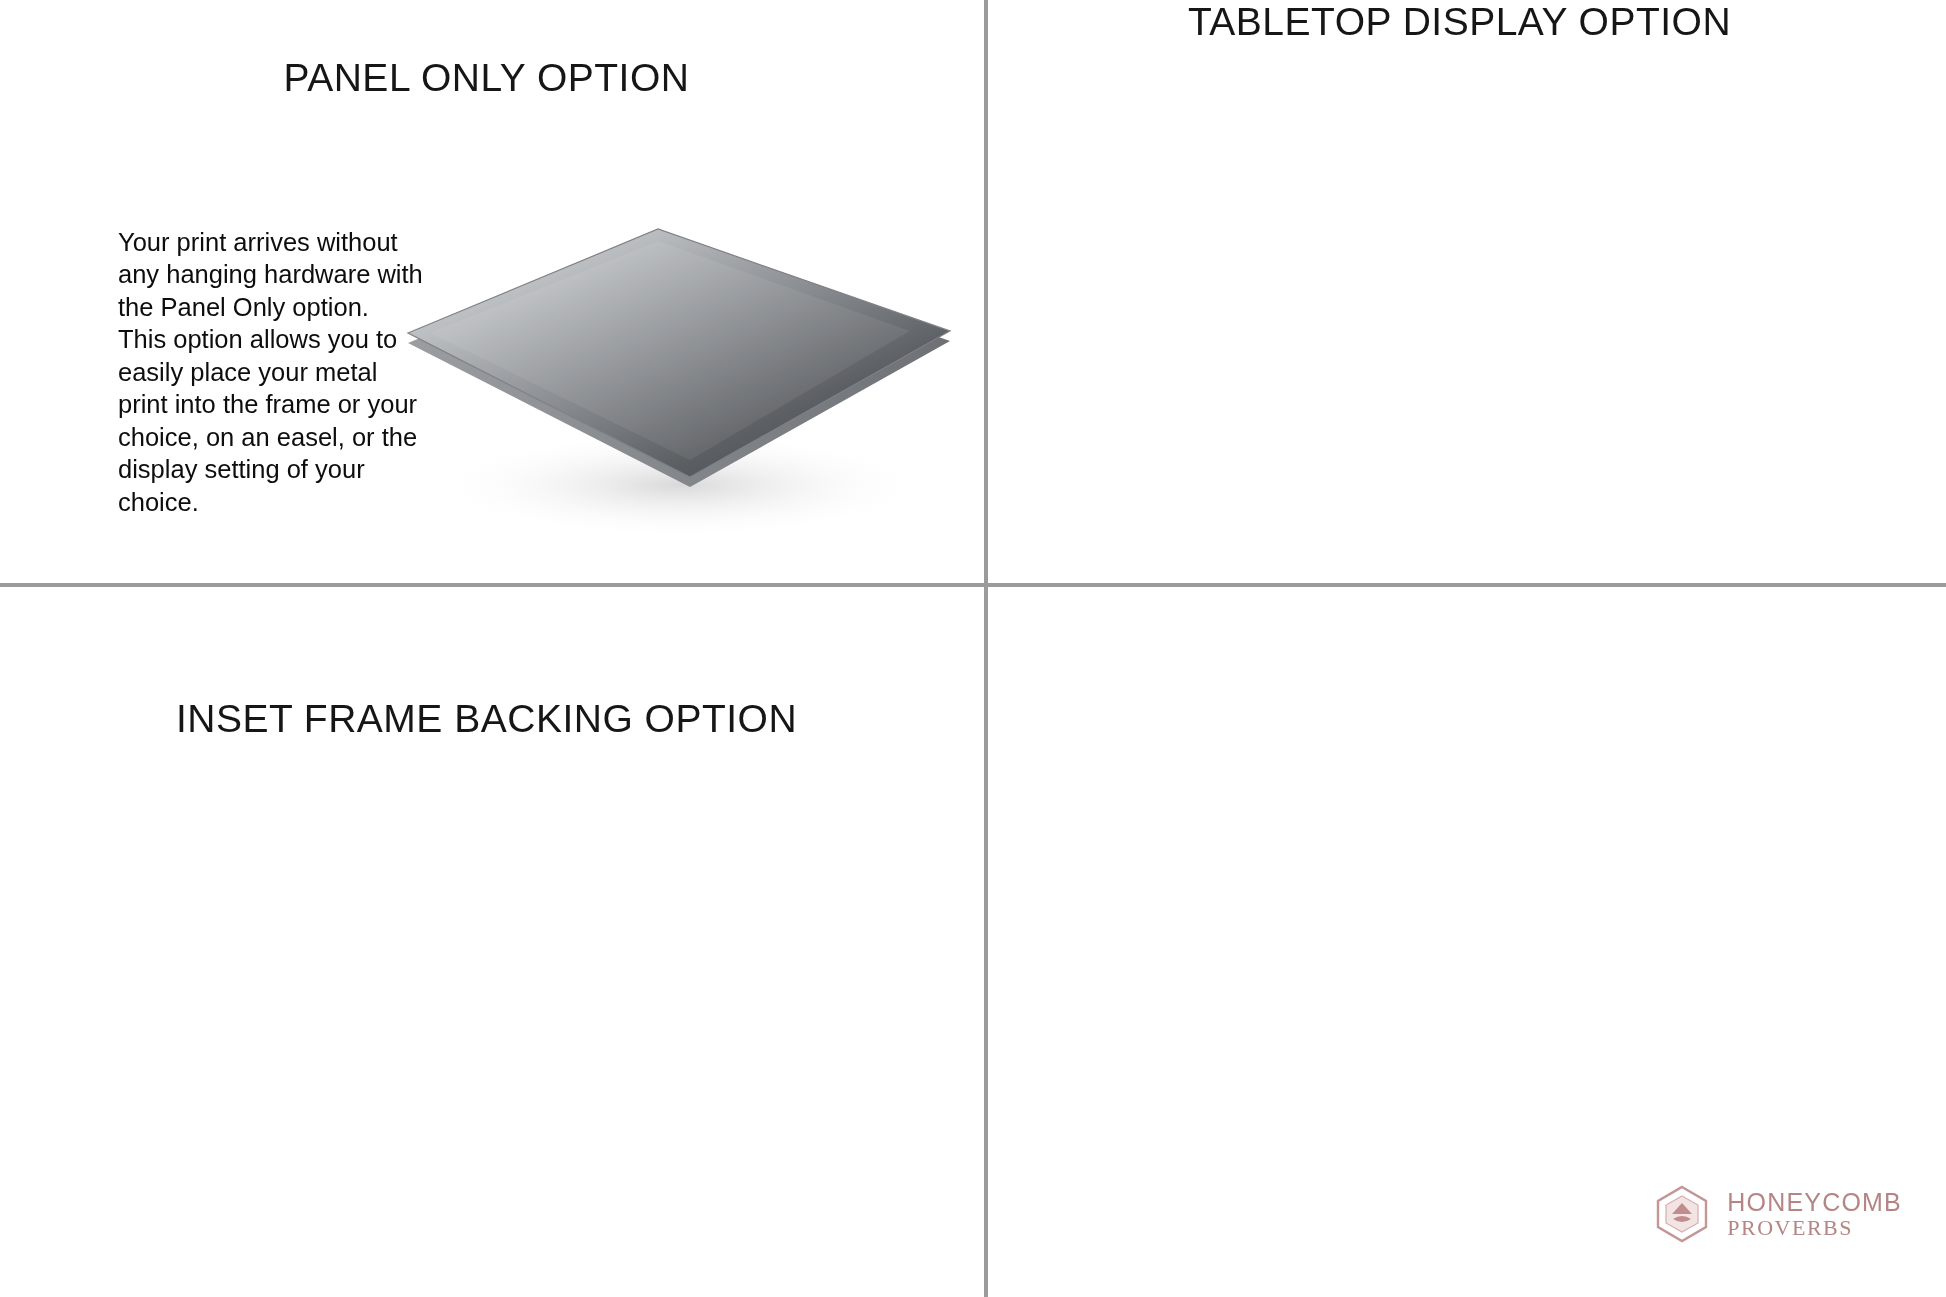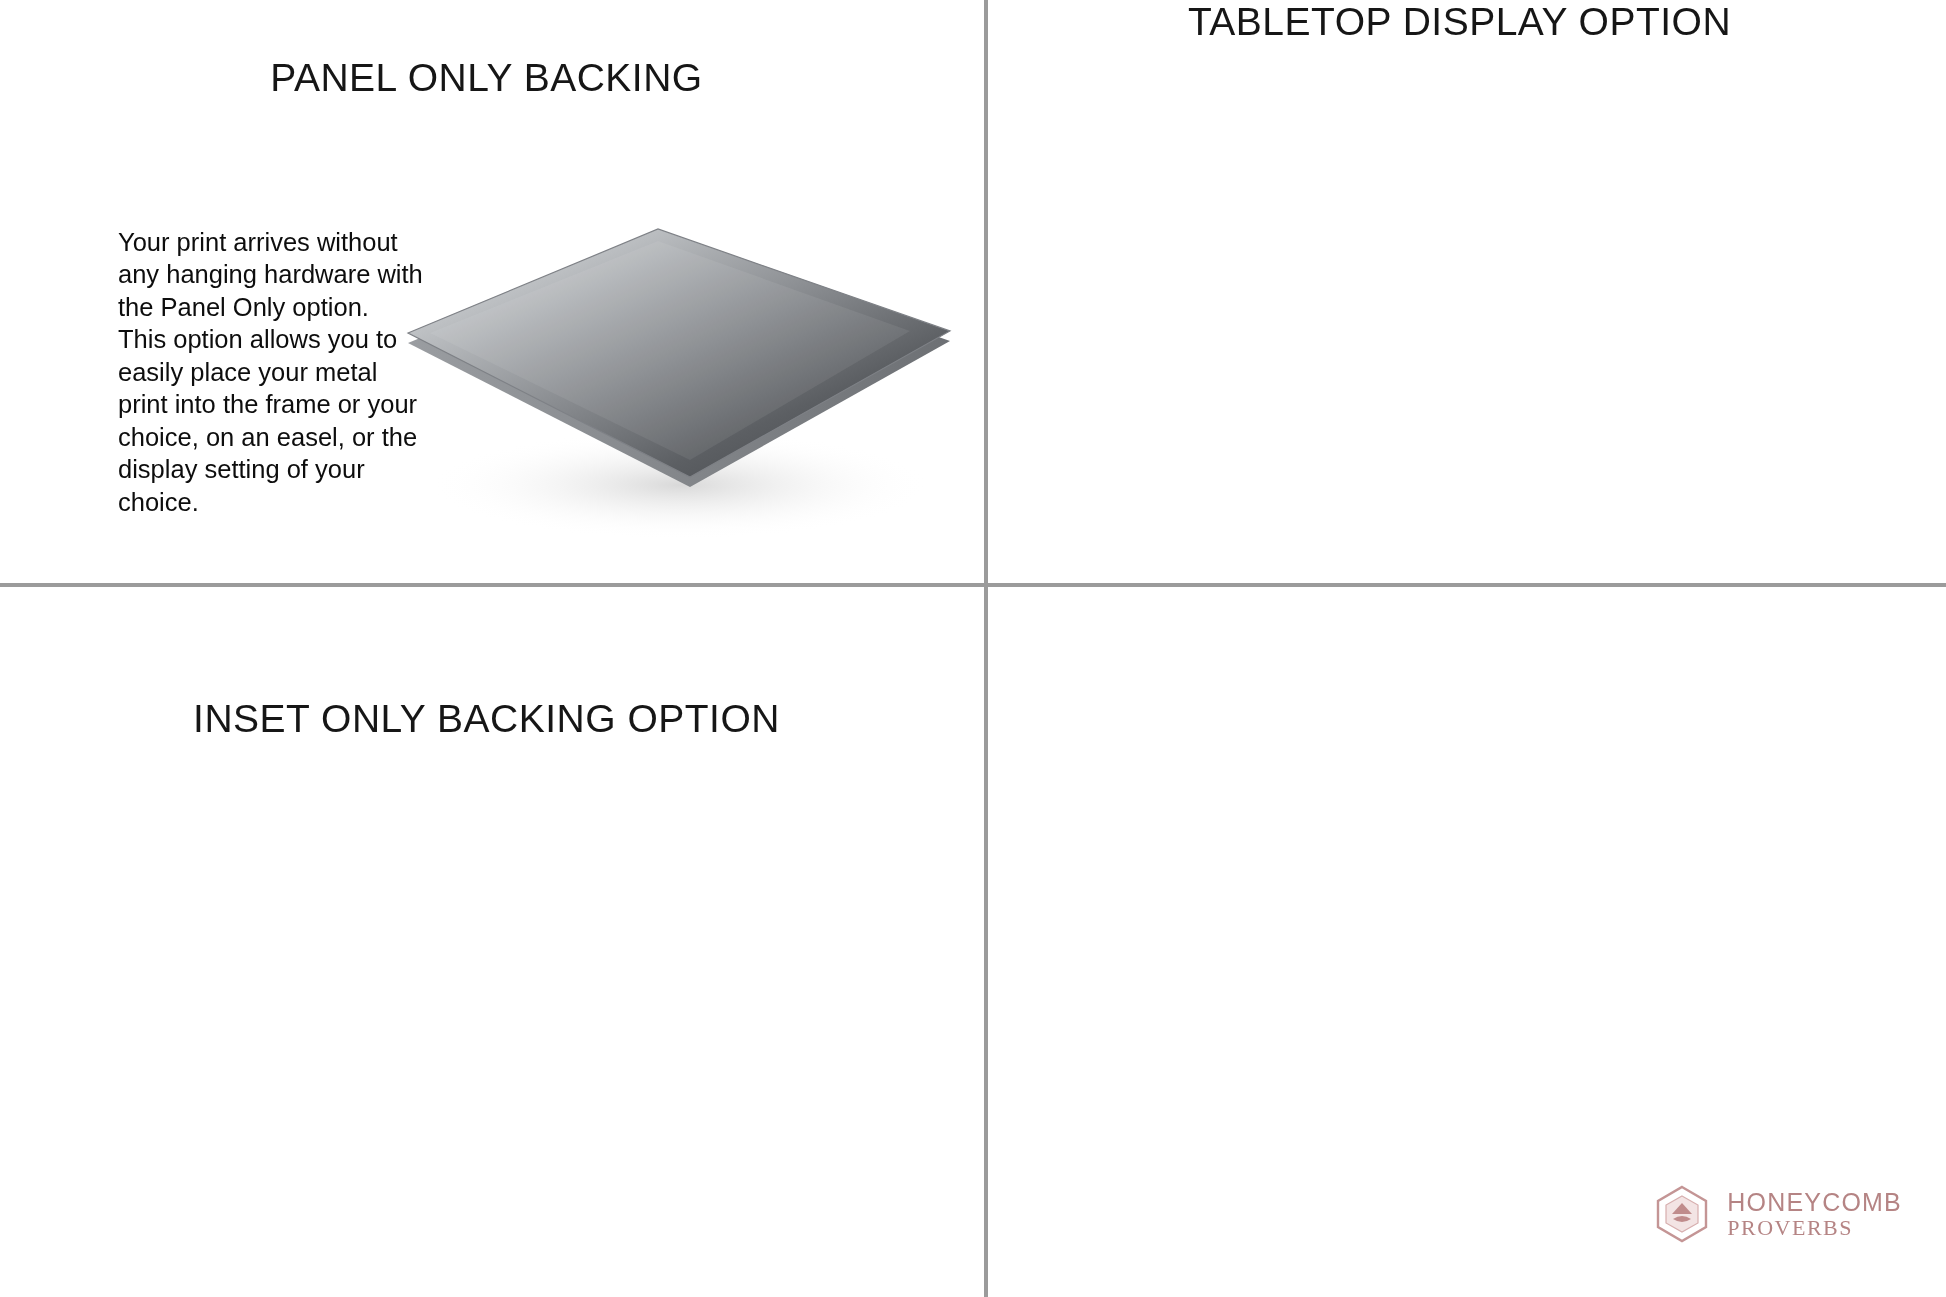--- a/index.html
+++ b/index.html
@@ -111,21 +111,21 @@
 </style>
 </head>
 <body>
 
 <div class="divider-h"></div>
 <div class="divider-v"></div>
 
 <div class="grid">
 
   <section class="quad q1">
-    <h2 class="quad-title">PANEL ONLY BACKING</h2>
+    <h2 class="quad-title">PANEL ONLY OPTION</h2>
     <p class="desc">Your print arrives without any hanging hardware with the Panel Only option. This option allows you to easily place your metal print into the frame or your choice, on an easel, or the display setting of your choice.</p>
 
     <div class="art">
       <svg width="570" height="380" viewBox="0 0 570 380">
         <defs>
           <linearGradient id="p1face" x1="0" y1="0" x2="1" y2="1">
             <stop offset="0%" stop-color="#e9eaec"></stop>
             <stop offset="22%" stop-color="#bdc0c3"></stop>
             <stop offset="48%" stop-color="#8b8e92"></stop>
             <stop offset="72%" stop-color="#5c5f63"></stop>
@@ -151,21 +151,21 @@
     </div>
   </section>
 
   <section class="quad q2">
     <h2 class="quad-title">TABLETOP DISPLAY OPTION</h2>
 
   </section>
 
 
   <section class="quad q4">
-    <h2 class="quad-title">INSET ONLY BACKING OPTION</h2>
+    <h2 class="quad-title">INSET FRAME BACKING OPTION</h2>
 
   </section>
 
 </div>
 
 <div class="watermark">
   <span>
     <svg width="62" height="62" viewBox="0 0 62 62">
       <polygon points="31,4 55,18 55,44 31,58 7,44 7,18" fill="none" stroke="#c49595" stroke-width="2.4"></polygon>
       <polygon points="31,13 47,22 47,40 31,49 15,40 15,22" fill="#f3e4e4" stroke="#d7aeae" stroke-width="1.2"></polygon>

